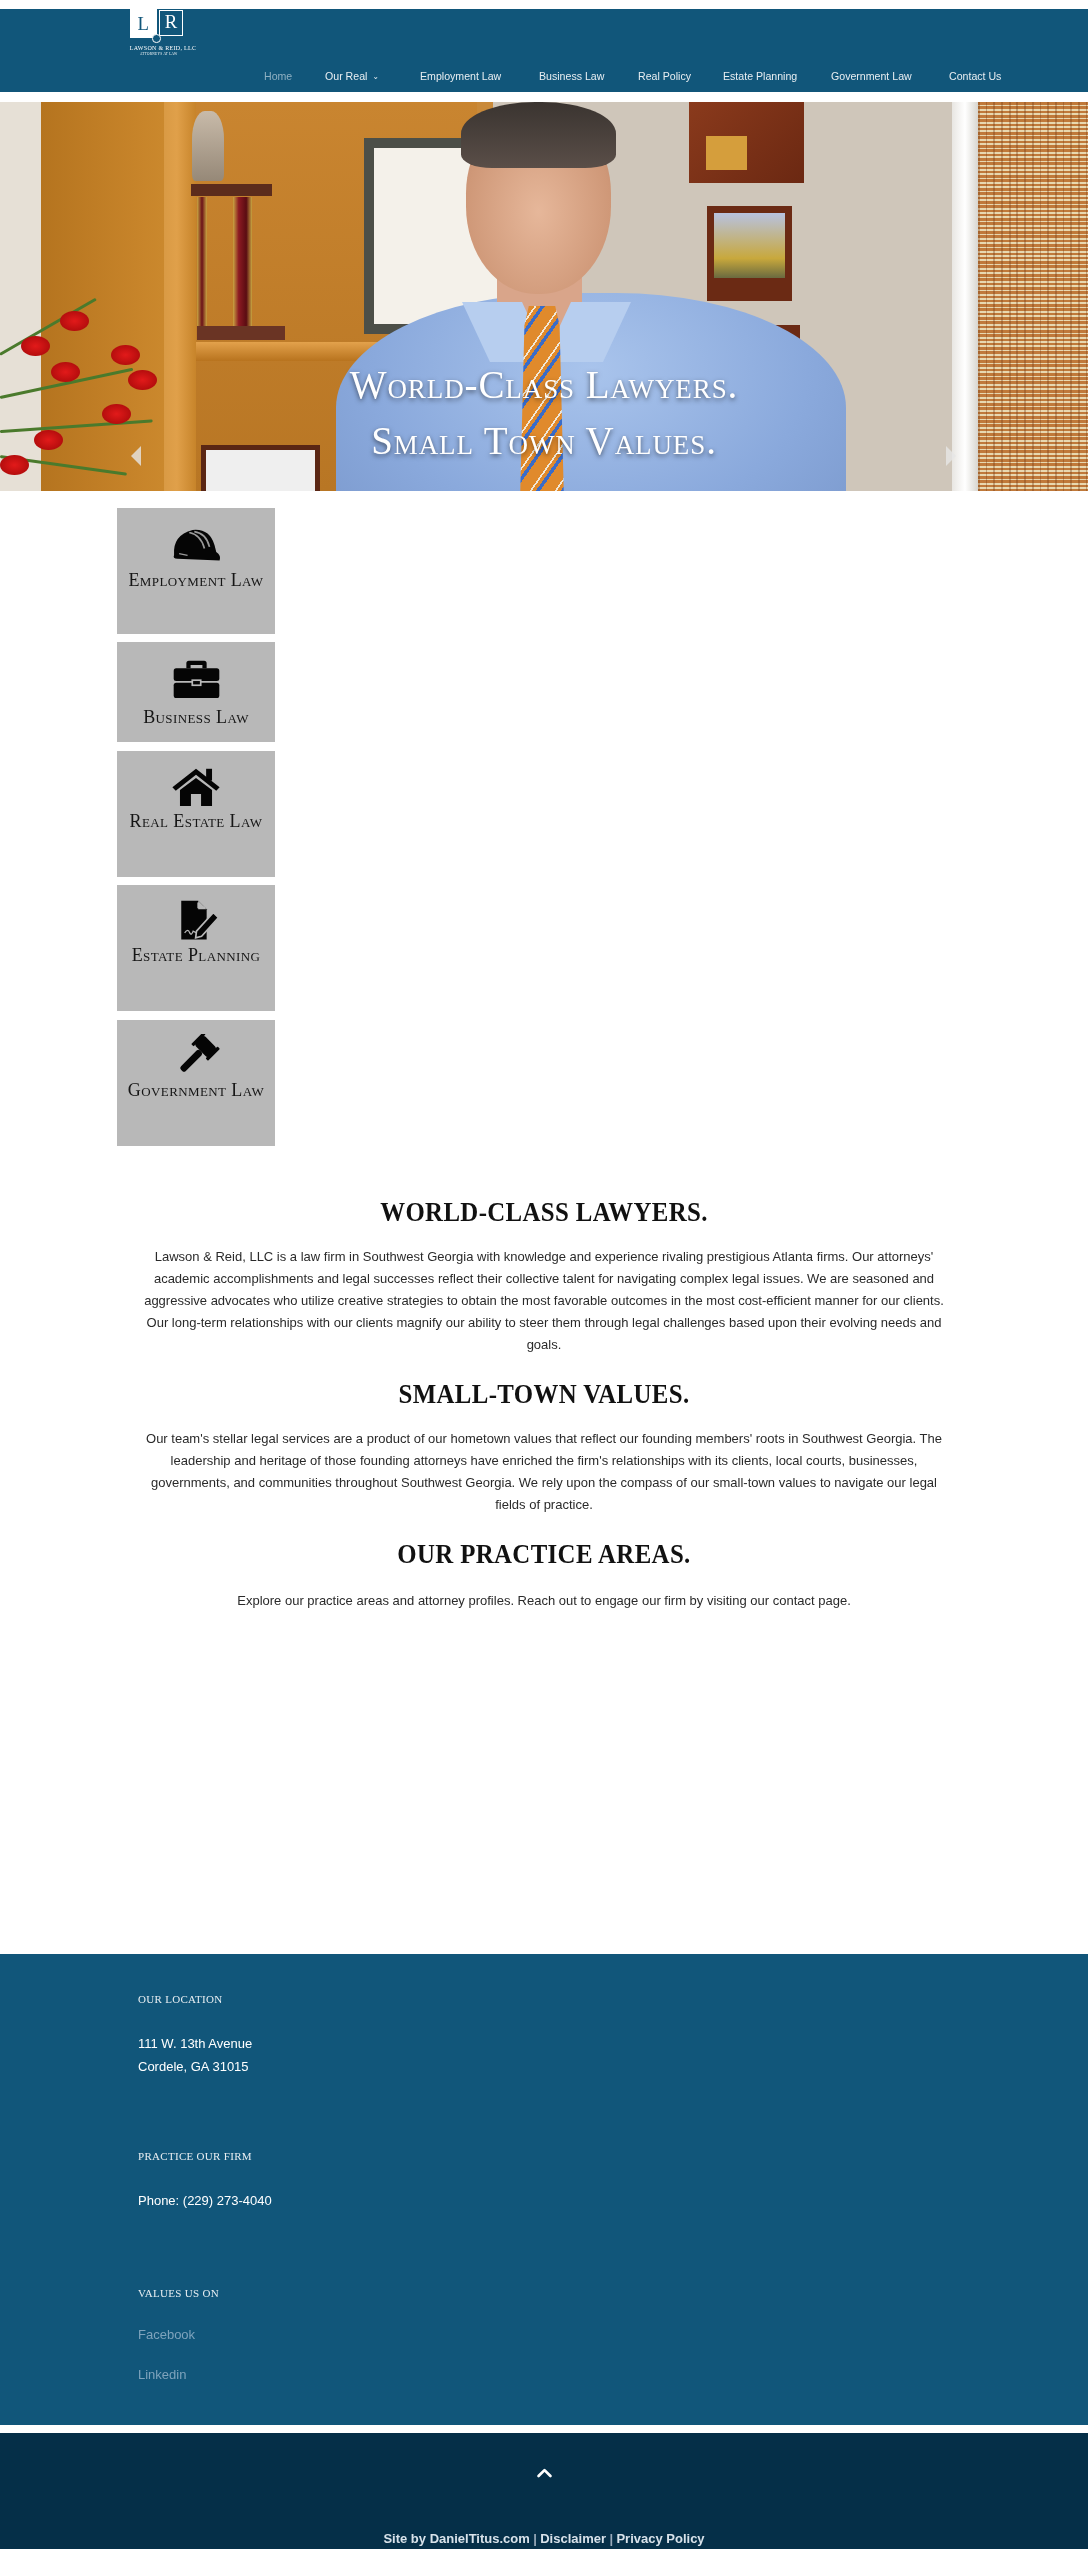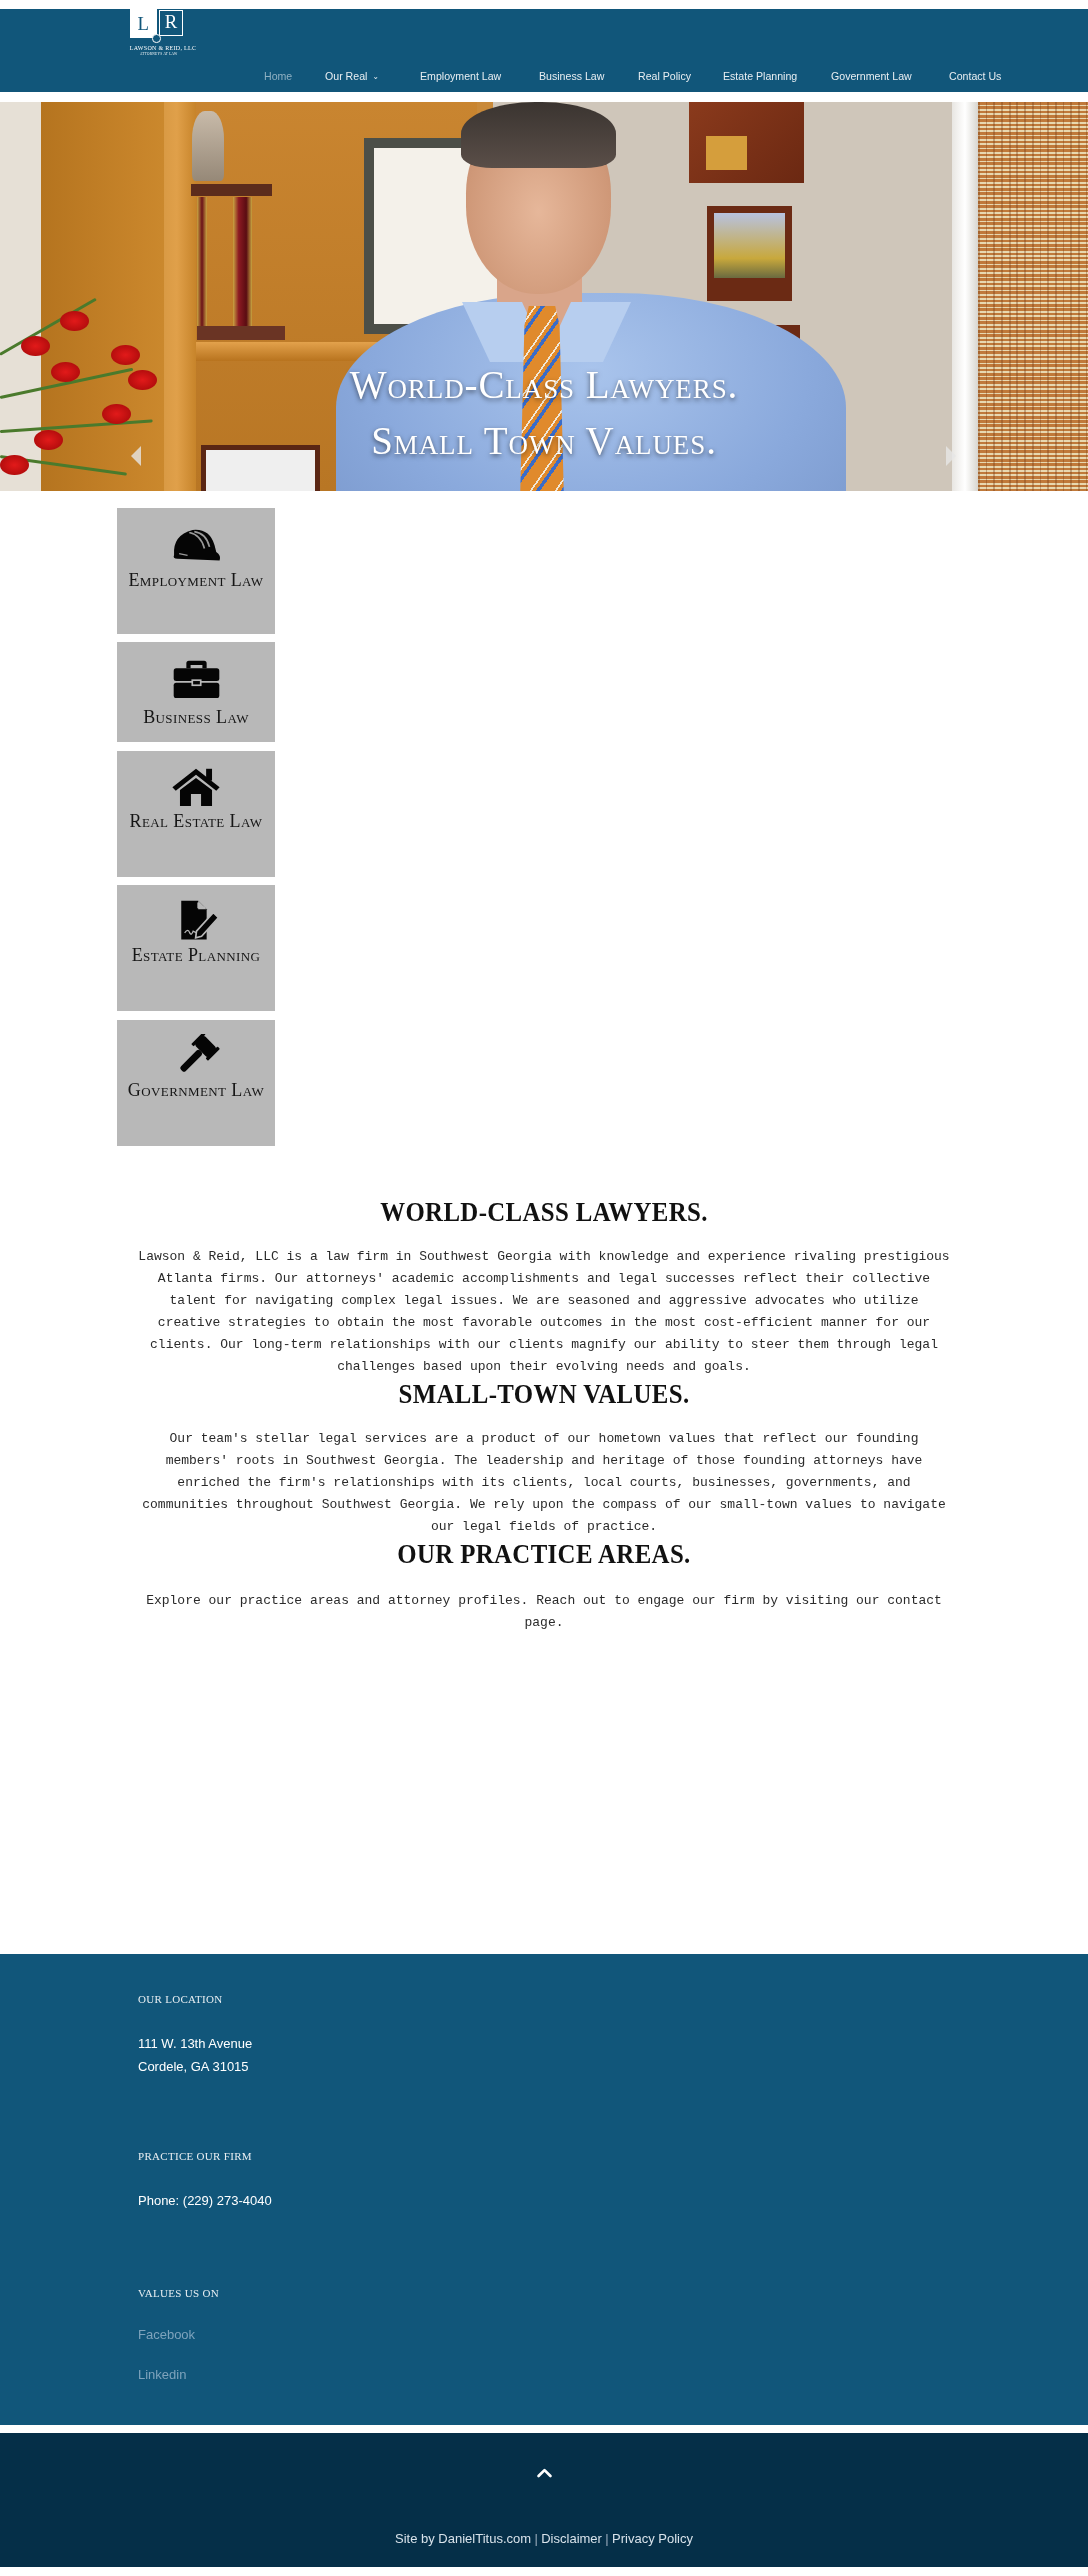--- a/index.html
+++ b/index.html
@@ -60,28 +60,28 @@
   .arrow-next { position: absolute; left: 946px; top: 344px; width: 0; height: 0; border-top: 10.2px solid transparent; border-bottom: 10.2px solid transparent; border-left: 10.2px solid rgba(230,230,230,0.8); cursor: pointer; }
 
   
   .tiles { position: absolute; left: 117px; top: 508px; width: 158px; }
   .tile { position: absolute; left: 0; width: 158px; background: #b8b8b8; text-align: center; cursor: pointer; }
   .tile .ti { position: absolute; left: 0; width: 158px; display: flex; justify-content: center; }
   .tile .tl { position: absolute; left: 0; width: 158px; font-family: "Liberation Serif", serif; font-variant: small-caps; font-size: 18px; line-height: 25.5px; color: #151515; letter-spacing: 0.4px; }
 
   
   .section-h { position: absolute; left: 0; width: 1088px; text-align: center; font-family: "Liberation Serif", serif; font-size: 27px; color: #111; letter-spacing: 0.4px; transform: scaleX(0.92); }
-  .section-p { position: absolute; left: 136px; width: 816px; text-align: center; font-size: 13px; line-height: 22px; color: #2a2a2a; font-family: Liberation Mono, monospace; }
+  .section-p { position: absolute; left: 136px; width: 816px; text-align: center; font-size: 13px; line-height: 22px; color: #2a2a2a; }
 
   
   .footer { position: absolute; left: 0; top: 1954px; width: 1088px; height: 471px; background: #11567a; }
   .f-h { position: absolute; left: 138px; font-family: "Liberation Serif", serif; font-size: 11px; color: #e8eef2; letter-spacing: 0.3px; }
   .f-t { position: absolute; left: 138px; font-size: 13px; line-height: 23px; color: #ffffff; }
   .f-link { position: absolute; left: 138px; font-size: 13px; color: #7ea3bc; cursor: pointer; }
-  .bottom { position: absolute; left: 0; top: 2433px; width: 1088px; height: 134px; background: #052f48; }
+  .bottom { position: absolute; left: 0; top: 2433px; width: 1088px; height: 116px; background: #052f48; font-weight: bold; }
   .to-top { position: absolute; left: 536px; top: 32px; width: 17px; height: 17px; cursor: pointer; }
   .credits { position: absolute; left: 0; top: 98px; width: 1088px; text-align: center; font-size: 13px; color: #d8e2ea; }
   .credits a { color: #d8e2ea; text-decoration: none; cursor: pointer; }
   .credits .sep { color: #9ab; margin: 0 3.4px; }
 </style>
 </head>
 <body>
 
 <header class="header">
   <div class="logo">

